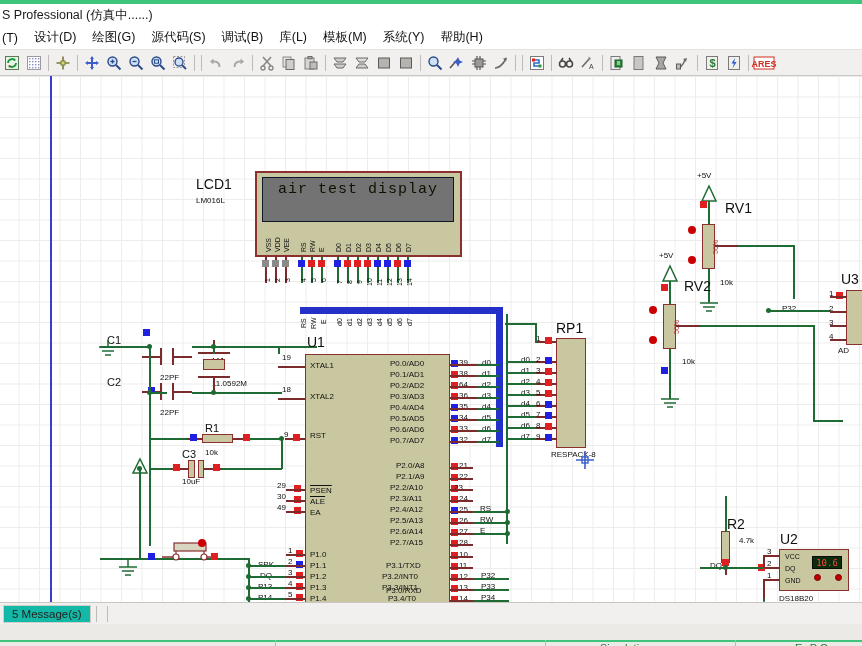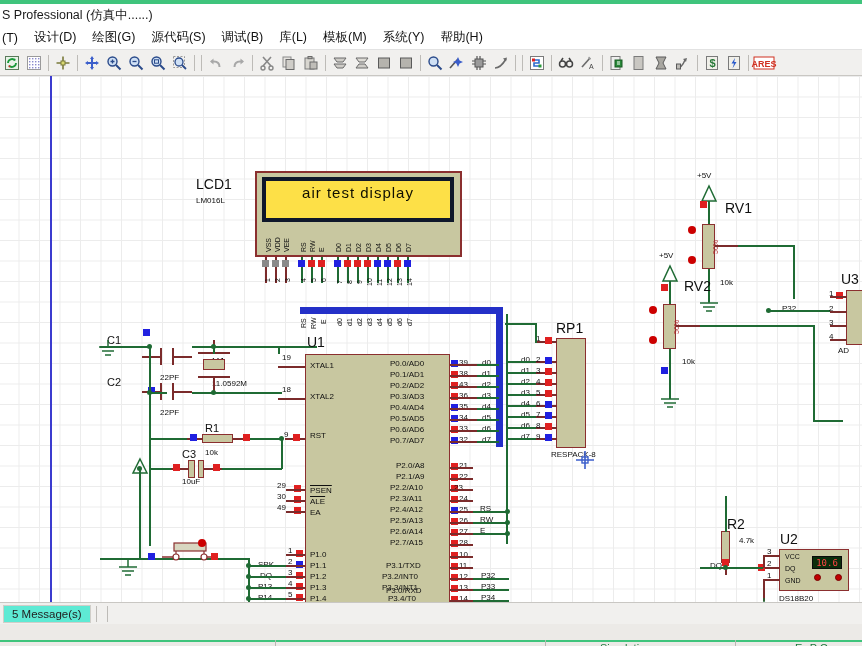--- a/index.html
+++ b/index.html
@@ -70,22 +70,22 @@
   .pinsq { position:absolute; width:7px; height:7px; }
   .red { background:#e02020; }
   .blue { background:#2020e0; }
   .gray { background:#8a8a8a; }
   .junction { position:absolute; width:5px; height:5px; border-radius:50%; background:#1f6b34; }
   .gnd { position:absolute; }
 
   
   .lcd-body { position:absolute; background:#c8c7a0; border:2px solid #8b2f2f; }
   .lcd-screen {
-    position:absolute; background:#fde047; border:4px solid #0f172a;
-    font-family:Liberation Sans, sans-serif; color:#101000;
+    position:absolute; background:#737373; border:1px solid #0f172a;
+    font-family:Liberation Mono, monospace; color:#101000;
     letter-spacing:1px;
   }
   .lcd-line { white-space:pre; font-size:15px; line-height:17px; text-align:center; }
 
   
   .ds-readout {
     position:absolute; background:#0b2d0b; color:#ff4444;
     font-family:"DejaVu Sans Mono", monospace; font-size:9px;
     display:flex; align-items:center; justify-content:center; border:1px solid #0a0a0a;
   }
@@ -98,21 +98,21 @@
 
   
   .bus { position:absolute; background:#2430c8; }
 
   
   .statusbar {
     height:22px; flex:0 0 auto; background:#f1f0ee; border-top:1px solid #c9c7c3;
     display:flex; align-items:center; font-size:11.5px; color:#222;
   }
   .sb-cell { padding:0 8px; height:18px; display:flex; align-items:center; }
-  .sb-msg { border:1px solid #d0cec9; background:#5eead4; margin-left:3px; }
+  .sb-msg { border:1px solid #d0cec9; background:#14b8a6; margin-left:3px; }
   .sb-div { width:1px; height:16px; background:#bdbbb7; margin:0 5px; }
   .sb-anim { color:#1a7a3a; font-family:"Liberation Sans",sans-serif; }
 
   .bottomstrip { height:22px; flex:0 0 auto; background:#eceae7; position:relative; }
   .bottomstrip .gline { position:absolute; left:0; right:0; top:16px; height:2px; background:#3fc47c; }
   .bstext { position:absolute; color:#1a7a3a; font-size:11px; white-space:nowrap; }
   .bsdiv { position:absolute; top:16px; width:1px; height:6px; background:#b9b7b3; }
 
   svg { display:block; overflow:visible; }
 </style>
@@ -656,21 +656,21 @@
 
       <div class="lbl sm" style="left:390px; top:294px;">P0.1/AD1</div>
       <div class="pinsq red" style="left:451px; top:295px;"></div>
       <div class="lbl sm" style="left:459px; top:293px;">38</div>
       <div class="lbl sm" style="left:482px; top:293px;">d1</div>
       <div class="pinline" style="left:450px; top:299px; width:27px; height:1.5px;"></div>
       <div class="wire wh" style="left:477px; top:299px; width:22px;"></div>
 
       <div class="lbl sm" style="left:390px; top:305px;">P0.2/AD2</div>
       <div class="pinsq red" style="left:451px; top:306px;"></div>
-      <div class="lbl sm" style="left:459px; top:304px;">43</div>
+      <div class="lbl sm" style="left:459px; top:304px;">64</div>
       <div class="lbl sm" style="left:482px; top:304px;">d2</div>
       <div class="pinline" style="left:450px; top:310px; width:27px; height:1.5px;"></div>
       <div class="wire wh" style="left:477px; top:310px; width:22px;"></div>
 
       <div class="lbl sm" style="left:390px; top:316px;">P0.3/AD3</div>
       <div class="pinsq red" style="left:451px; top:317px;"></div>
       <div class="lbl sm" style="left:459px; top:315px;">36</div>
       <div class="lbl sm" style="left:482px; top:315px;">d3</div>
       <div class="pinline" style="left:450px; top:321px; width:27px; height:1.5px;"></div>
       <div class="wire wh" style="left:477px; top:321px; width:22px;"></div>

